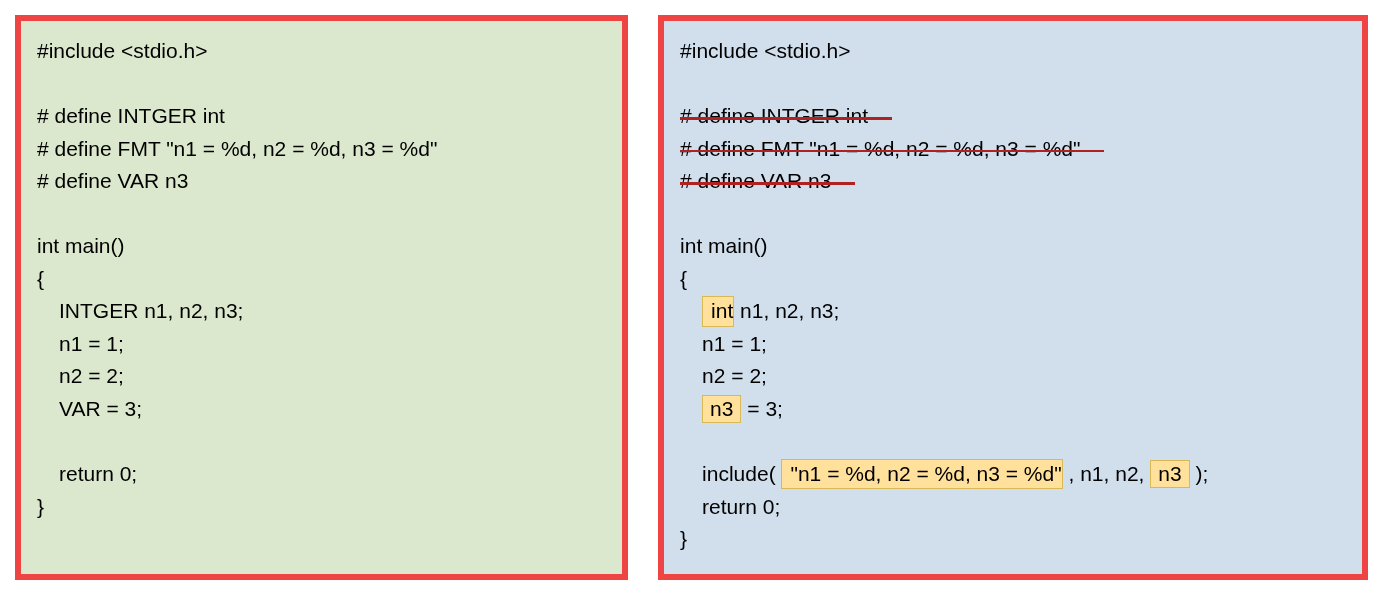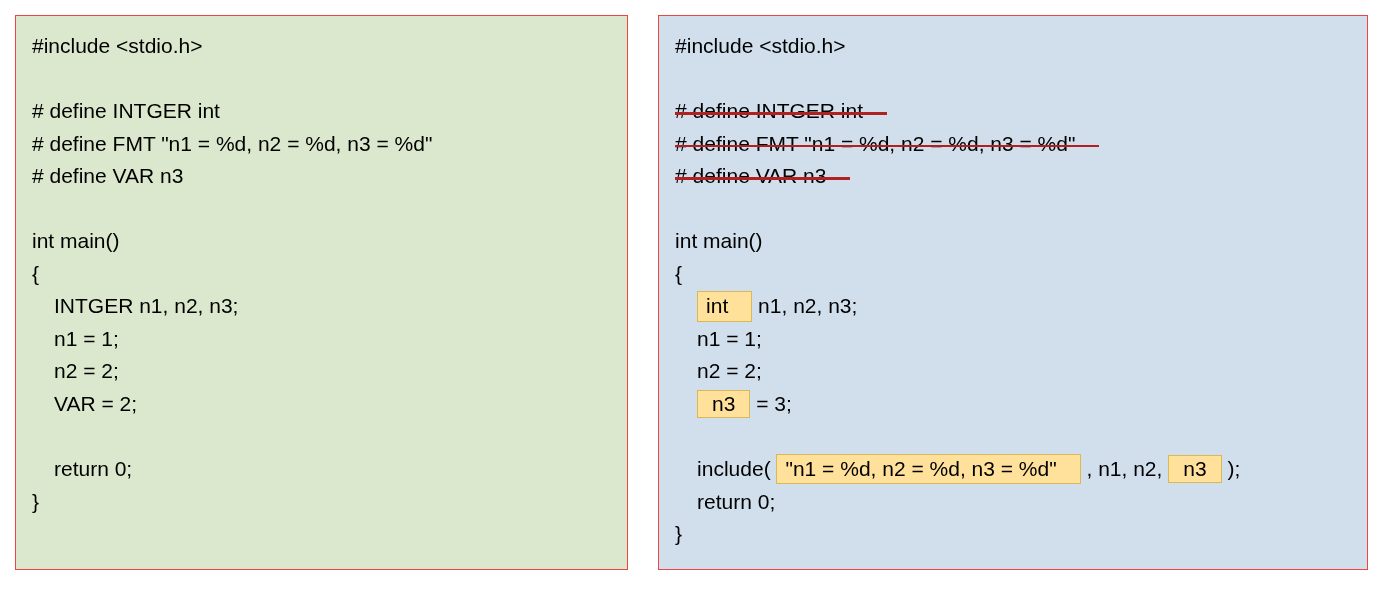--- a/index.html
+++ b/index.html
@@ -7,21 +7,21 @@
     padding: 15px;
     font-family: "Segoe UI", "Helvetica Neue", Arial, sans-serif;
     font-size: 21px;
     display: flex;
     gap: 30px;
     background: #fff;
     width: 1383px;
     box-sizing: border-box;
   }
   .panel {
-    border: 1px solid #ef4444;
+    border: 6px solid #ef4444;
     padding: 14px 16px 18px 16px;
     line-height: 1.55;
     box-sizing: border-box;
   }
   .left {
     background: #dce8cd;
     width: 620px;
   }
   .right {
     background: #d1dfed;
@@ -42,48 +42,48 @@
     position: absolute;
     left: 0;
     right: -24px;
     top: 52%;
     height: 2.5px;
     background: #b02222;
   }
   .hl {
     background: #ffe19c;
     border: 1px solid #d8b857;
-    padding: 1px 23px 1px 8px;
+    padding: 1px 0 1px 8px;
     display: inline-block;
     line-height: 1.25;
     vertical-align: baseline;
   }
   .hl-small {
-    padding: 0 14px;
+    padding: 0 7px;
   }
   .tight {
     letter-spacing: 0;
   }
 </style>
 </head>
 <body>
 
 <div class="panel left">
   <div>#include &lt;stdio.h&gt;</div>
   <div class="blank"></div>
   <div># define INTGER int</div>
   <div># define FMT "n1 = %d, n2 = %d, n3 = %d"</div>
   <div># define VAR n3</div>
   <div class="blank"></div>
   <div>int main()</div>
   <div>{</div>
   <div class="indent">INTGER n1, n2, n3;</div>
   <div class="indent">n1 = 1;</div>
   <div class="indent">n2 = 2;</div>
-  <div class="indent">VAR = 2;</div>
+  <div class="indent">VAR = 3;</div>
   <div class="blank"></div>
   <div class="indent">return 0;</div>
   <div>}</div>
 </div>
 
 <div class="panel right">
   <div>#include &lt;stdio.h&gt;</div>
   <div class="blank"></div>
   <div><span class="strike-wrap"># define INTGER int</span></div>
   <div><span class="strike-wrap"># define FMT "n1 = %d, n2 = %d, n3 = %d"</span></div>

